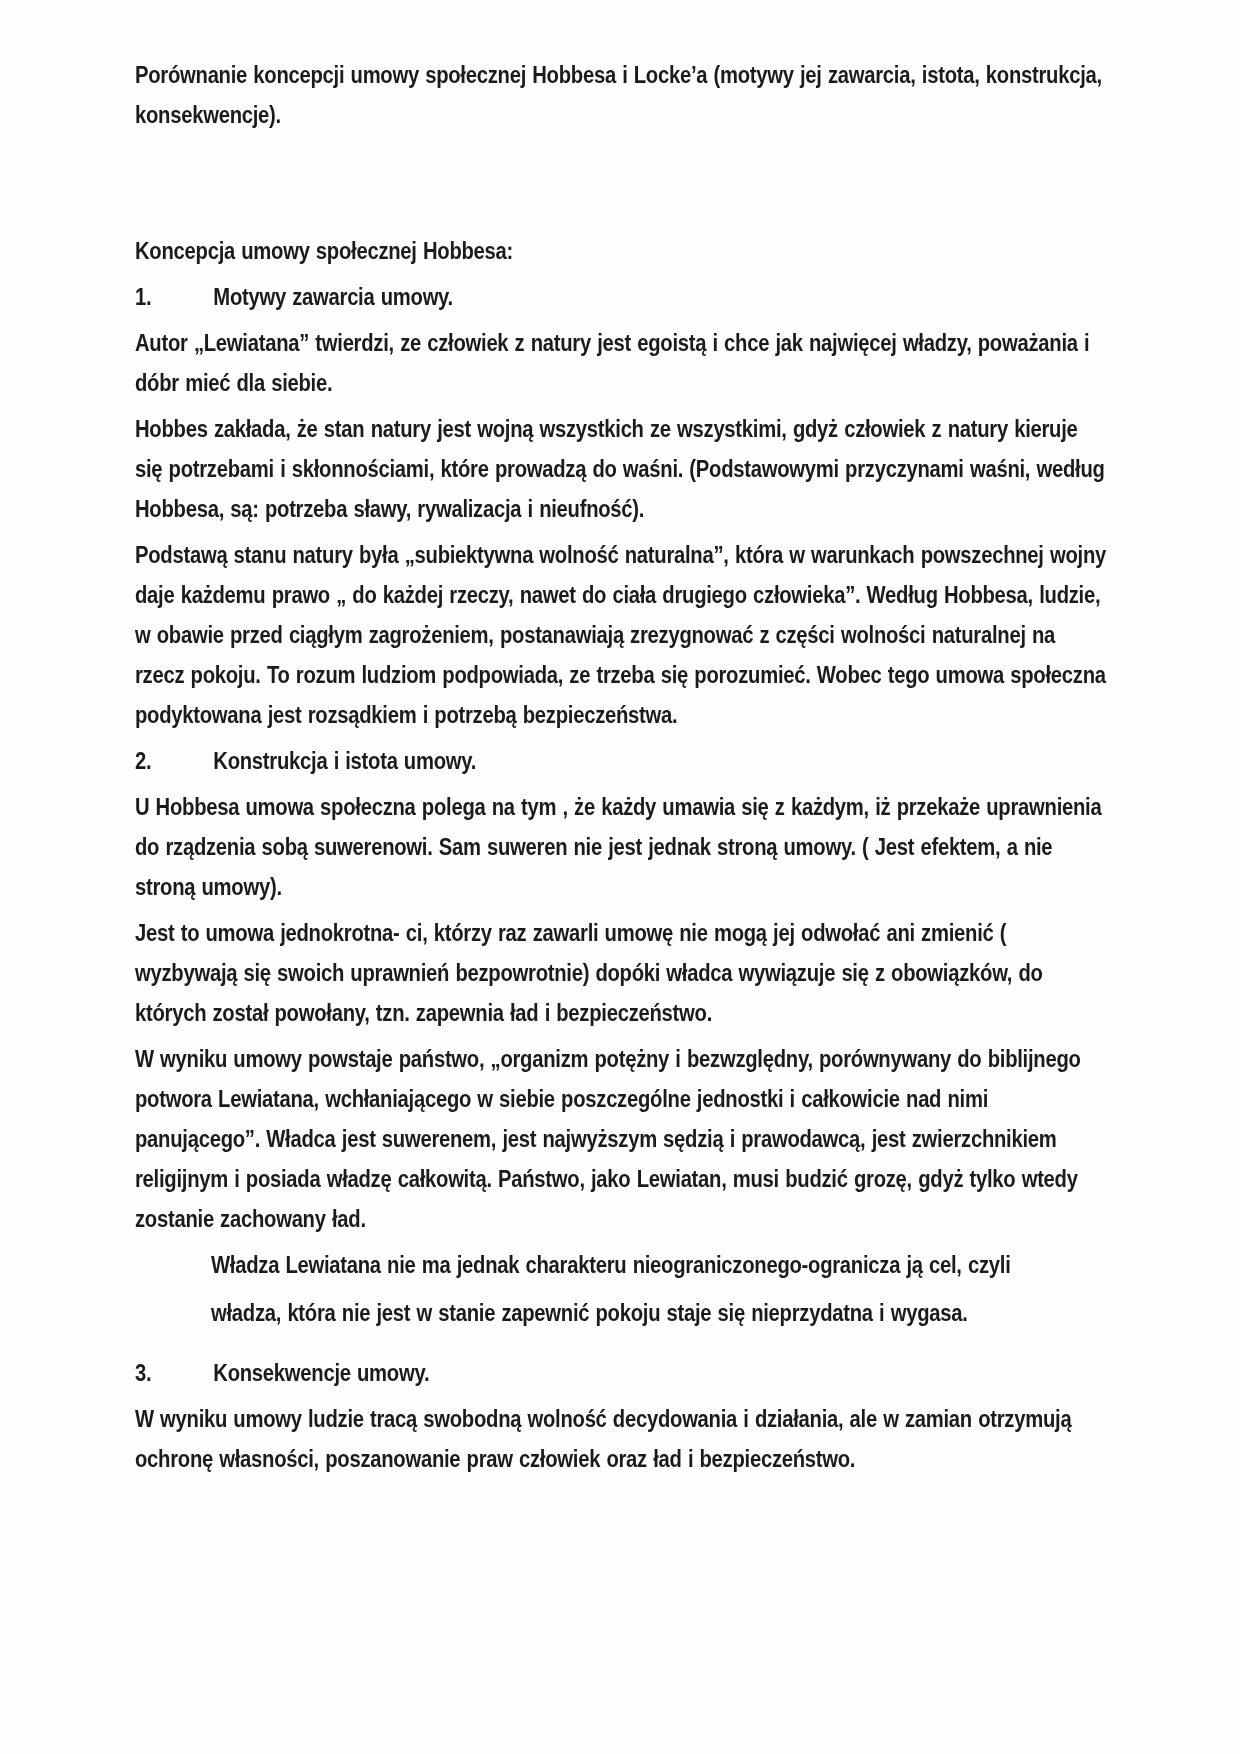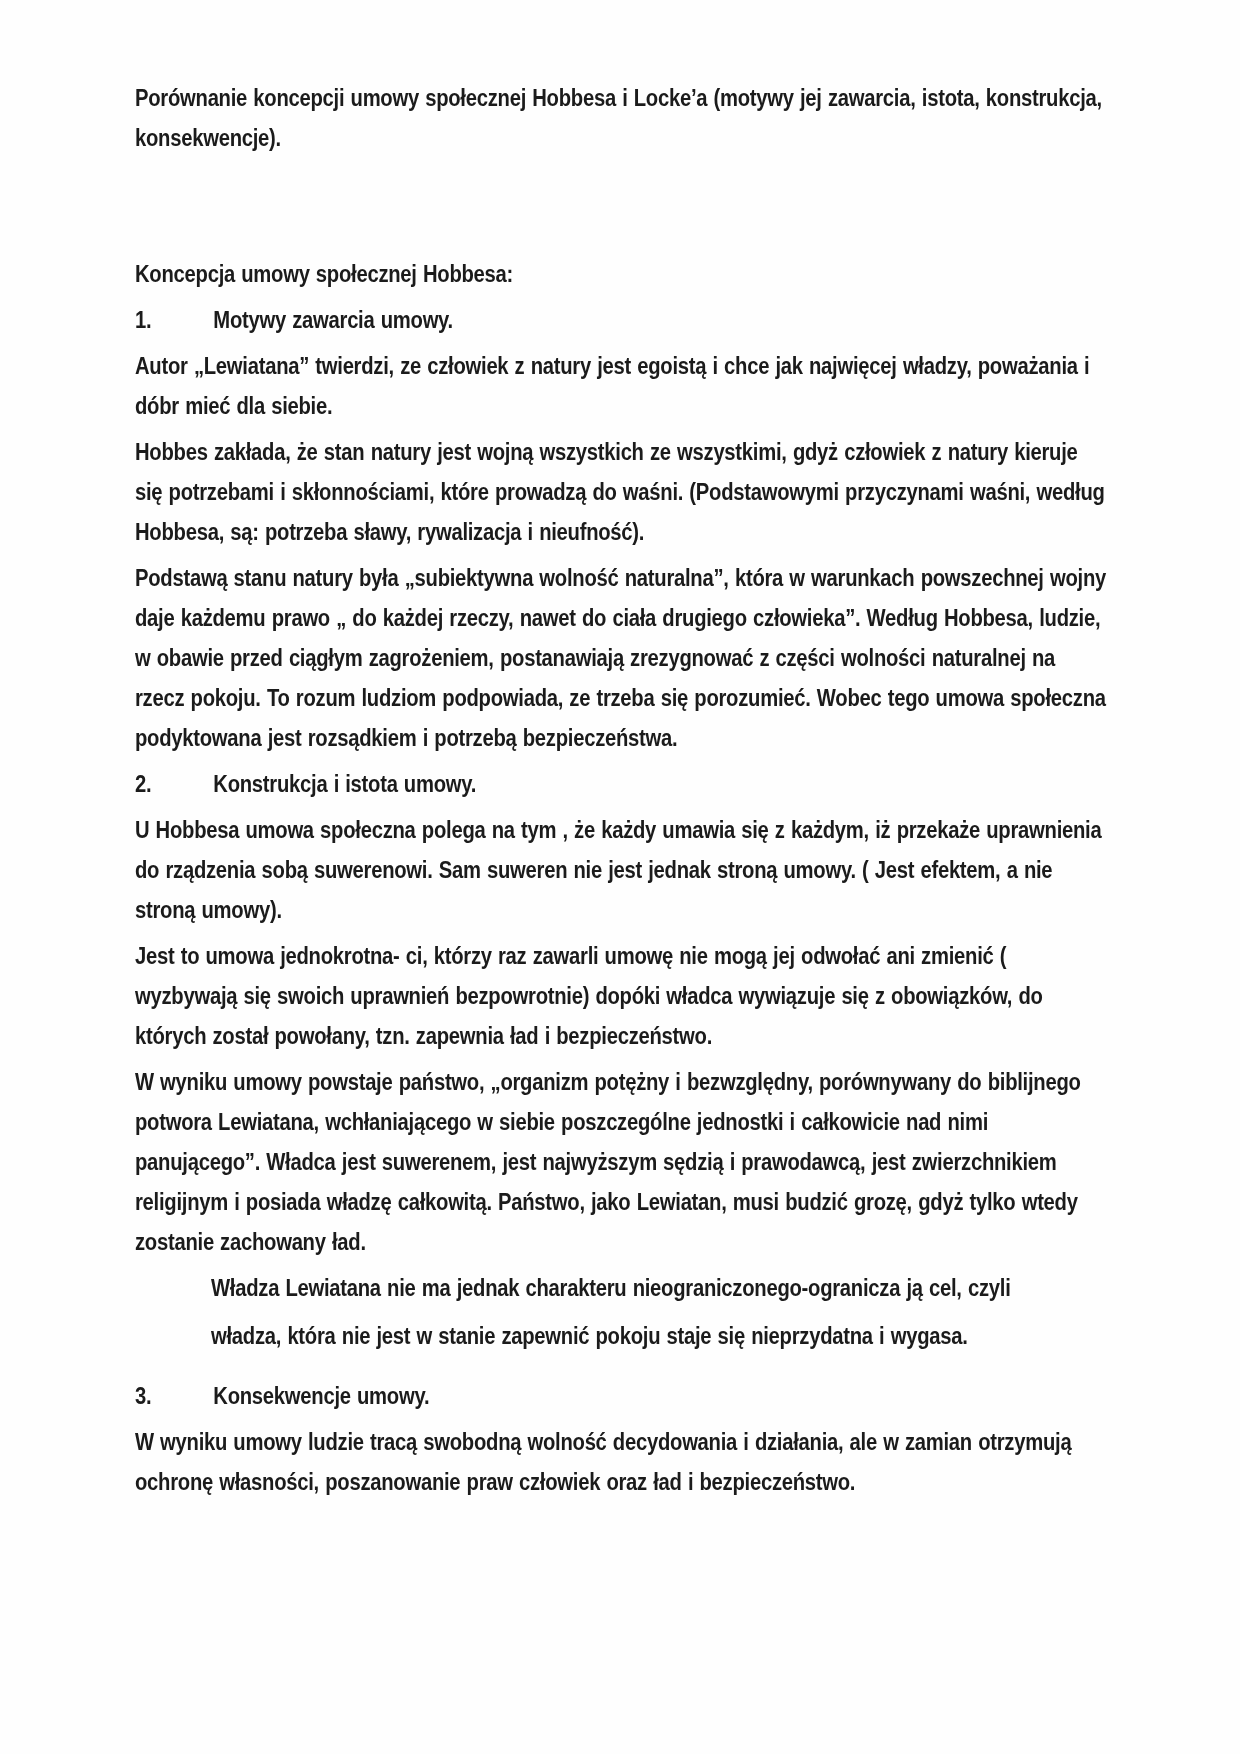--- a/index.html
+++ b/index.html
@@ -9,21 +9,21 @@
     height: 1754px;
     font-family: "Liberation Sans", sans-serif;
     color: #1b1b1b;
     overflow: hidden;
   }
   .page {
     position: relative;
     width: 1240px;
     height: 1754px;
     background: #fefefe;
-    padding: 78px 0 0 135px;
+    padding: 55px 0 0 135px;
     overflow: hidden;
   }
   
   .para, .numbered {
     width: 1108px;
     transform: scaleX(0.88);
     transform-origin: 0 0;
     font-size: 23px;
     font-weight: 700;
     letter-spacing: -0.3px;

